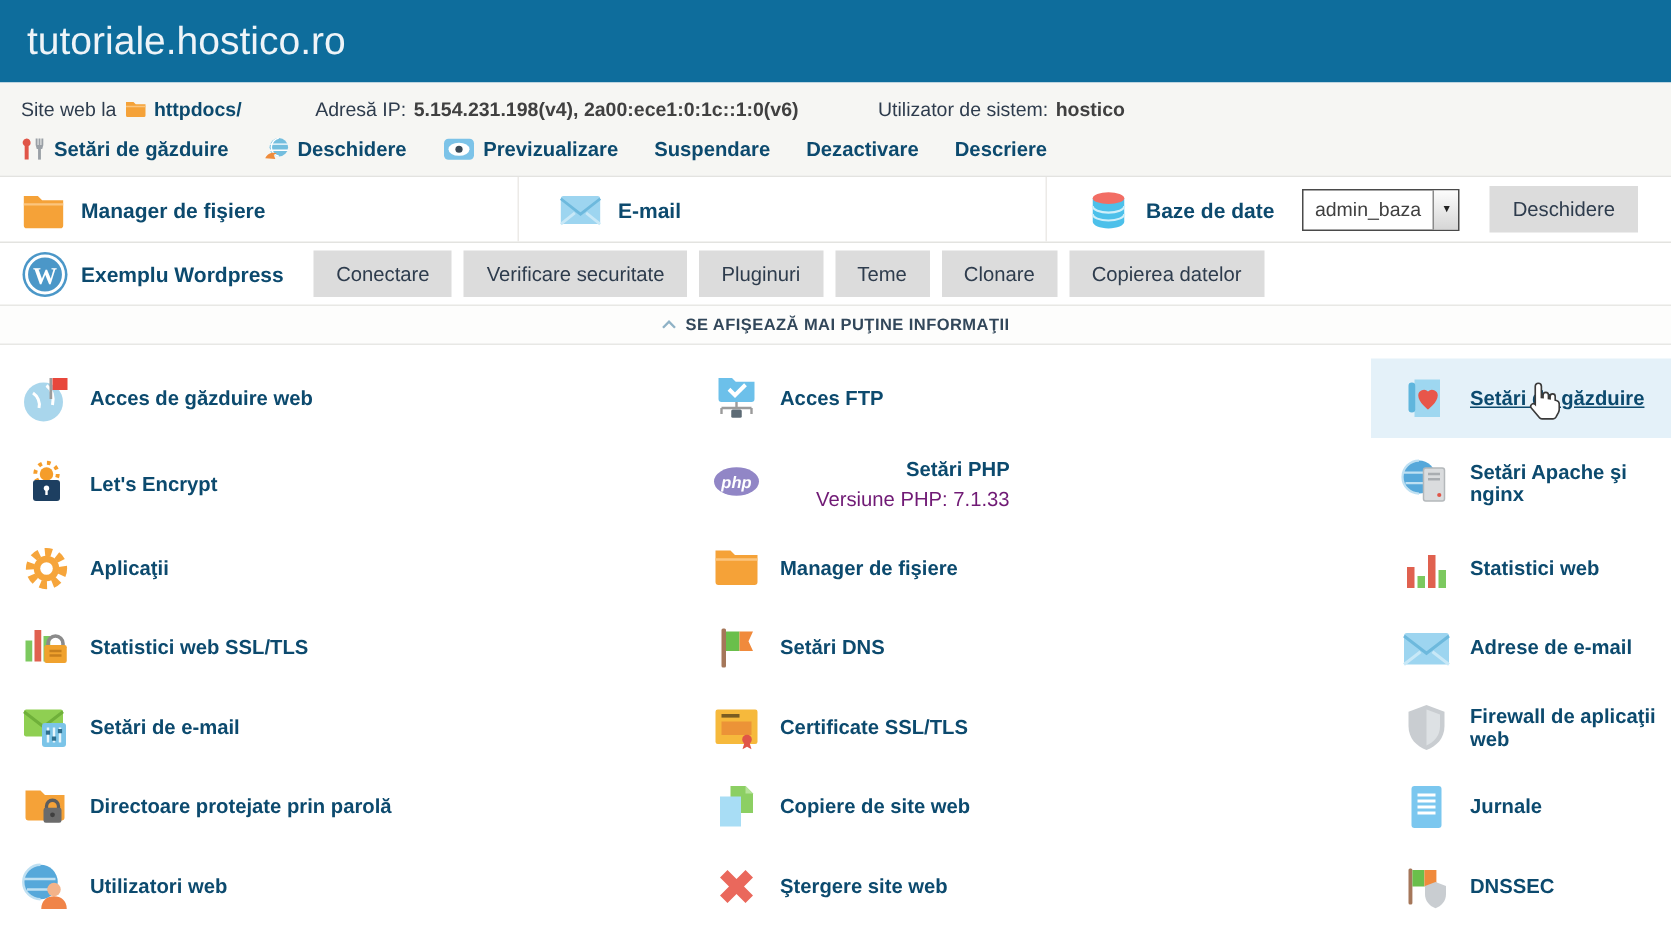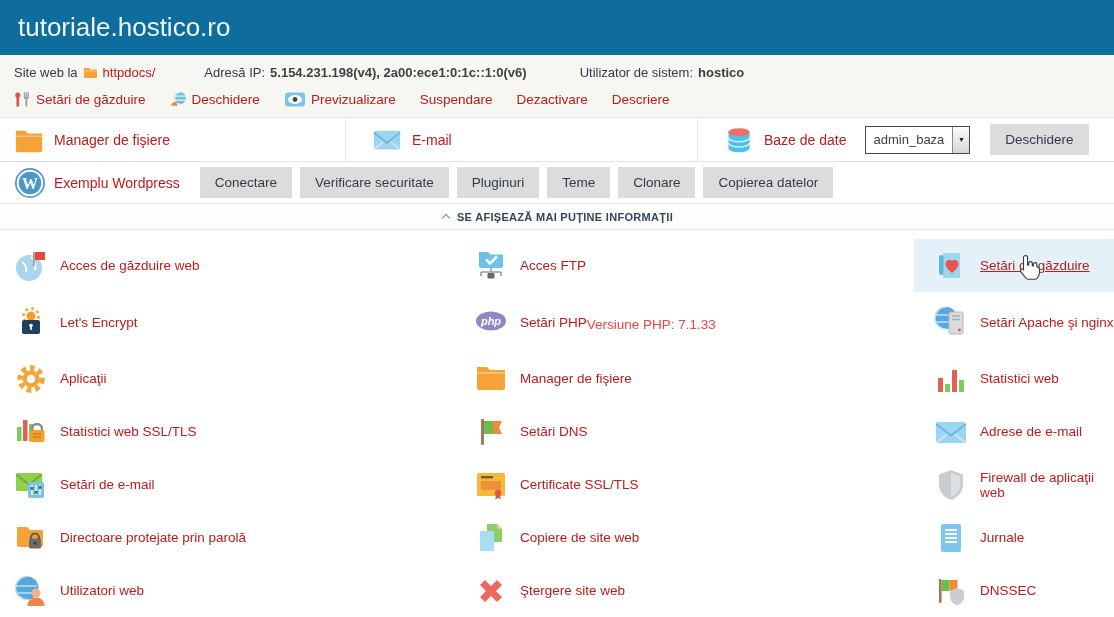--- a/index.html
+++ b/index.html
@@ -9,21 +9,21 @@
   
   .topbar { height: 55px; background: #0e6d9c; display: flex; align-items: center; padding: 0 18px; }
   .topbar .title { color: #eef4f8; font-size: 26px; font-weight: 400; }
 
   
   .infobar { background: #f6f6f3; padding: 10px 14px 9px; }
   .info-row1 { display: flex; align-items: center; font-size: 13px; color: #2e3c4d; margin-bottom: 11px; gap: 23px; }
   .info-row1 .grp { display: flex; align-items: center; gap: 5px; margin-right: 30px; }
   .info-row1 b { color: #404040; }
   .info-row2 { display: flex; align-items: center; gap: 24px; font-size: 13.5px; }
-  .alink { color: #b91c1c; text-decoration: none; cursor: pointer; }
+  .alink { color: #0c4a6e; text-decoration: none; cursor: pointer; font-weight: bold; }
   .action { display: flex; align-items: center; gap: 5px; }
 
   
   .featurebar { display: flex; align-items: stretch; height: 45px; border-top: 1px solid #e3e3e0; border-bottom: 1px solid #e3e3e0; background: #fff; }
   .fcol { display: flex; align-items: center; gap: 10px; padding-left: 14px; font-size: 14px; }
   .fcol1 { width: 345px; }
   .fcol2 { width: 352px; border-left: 1px solid #eceae7; padding-left: 26px; }
   .fcol3 { flex: 1; border-left: 1px solid #eceae7; padding-left: 26px; }
   .dbselect { display: flex; align-items: stretch; border: 1px solid #4a4a4a; background: #fff; height: 28px; margin-left: 8px; cursor: pointer; }
   .dbselect .val { padding: 5px 8px; font-size: 13px; color: #404040; }
@@ -37,22 +37,22 @@
 
   
   .collapsebar { height: 27px; display: flex; align-items: center; justify-content: center; gap: 6px; border-top: 1px solid #e8e8e5; border-bottom: 1px solid #e8e8e5; background: #fdfdfc; font-size: 11px; font-weight: bold; color: #32475a; letter-spacing: .3px; cursor: pointer; }
 
   
   .grid { display: grid; grid-template-columns: 460px 454px 200px; grid-template-rows: 53px 60px 53px 53px 53px 53px 53px; padding-top: 9px; }
   .cell { display: flex; align-items: center; gap: 12px; padding-left: 14px; font-size: 13.5px; }
   .cell.c3 { padding-left: 20px; }
   .cell.hl { background: #e4f1f9; }
   .cell.hl .alink { text-decoration: underline; }
-  .subtext { font-size: 13.5px; color: #ef4444; margin-top: 5px; }
-  .stack { display: flex; flex-direction: row; align-items: center; }
+  .subtext { font-size: 13.5px; color: #701a75; margin-top: 5px; margin-left: 24px; }
+  .stack { display: flex; flex-direction: column; align-items: flex-end; }
 
   .i16 { width: 17px; height: 17px; flex: none; }
   .i22 { width: 22px; height: 17px; flex: none; }
   .i30 { width: 30px; height: 28px; flex: none; }
   .i34 { width: 34px; height: 34px; flex: none; }
   .ifold { width: 15px; height: 13px; flex: none; }
 
   .cursor-hand { position: absolute; left: 1018px; top: 254px; z-index: 9; }
 </style>
 </head>

